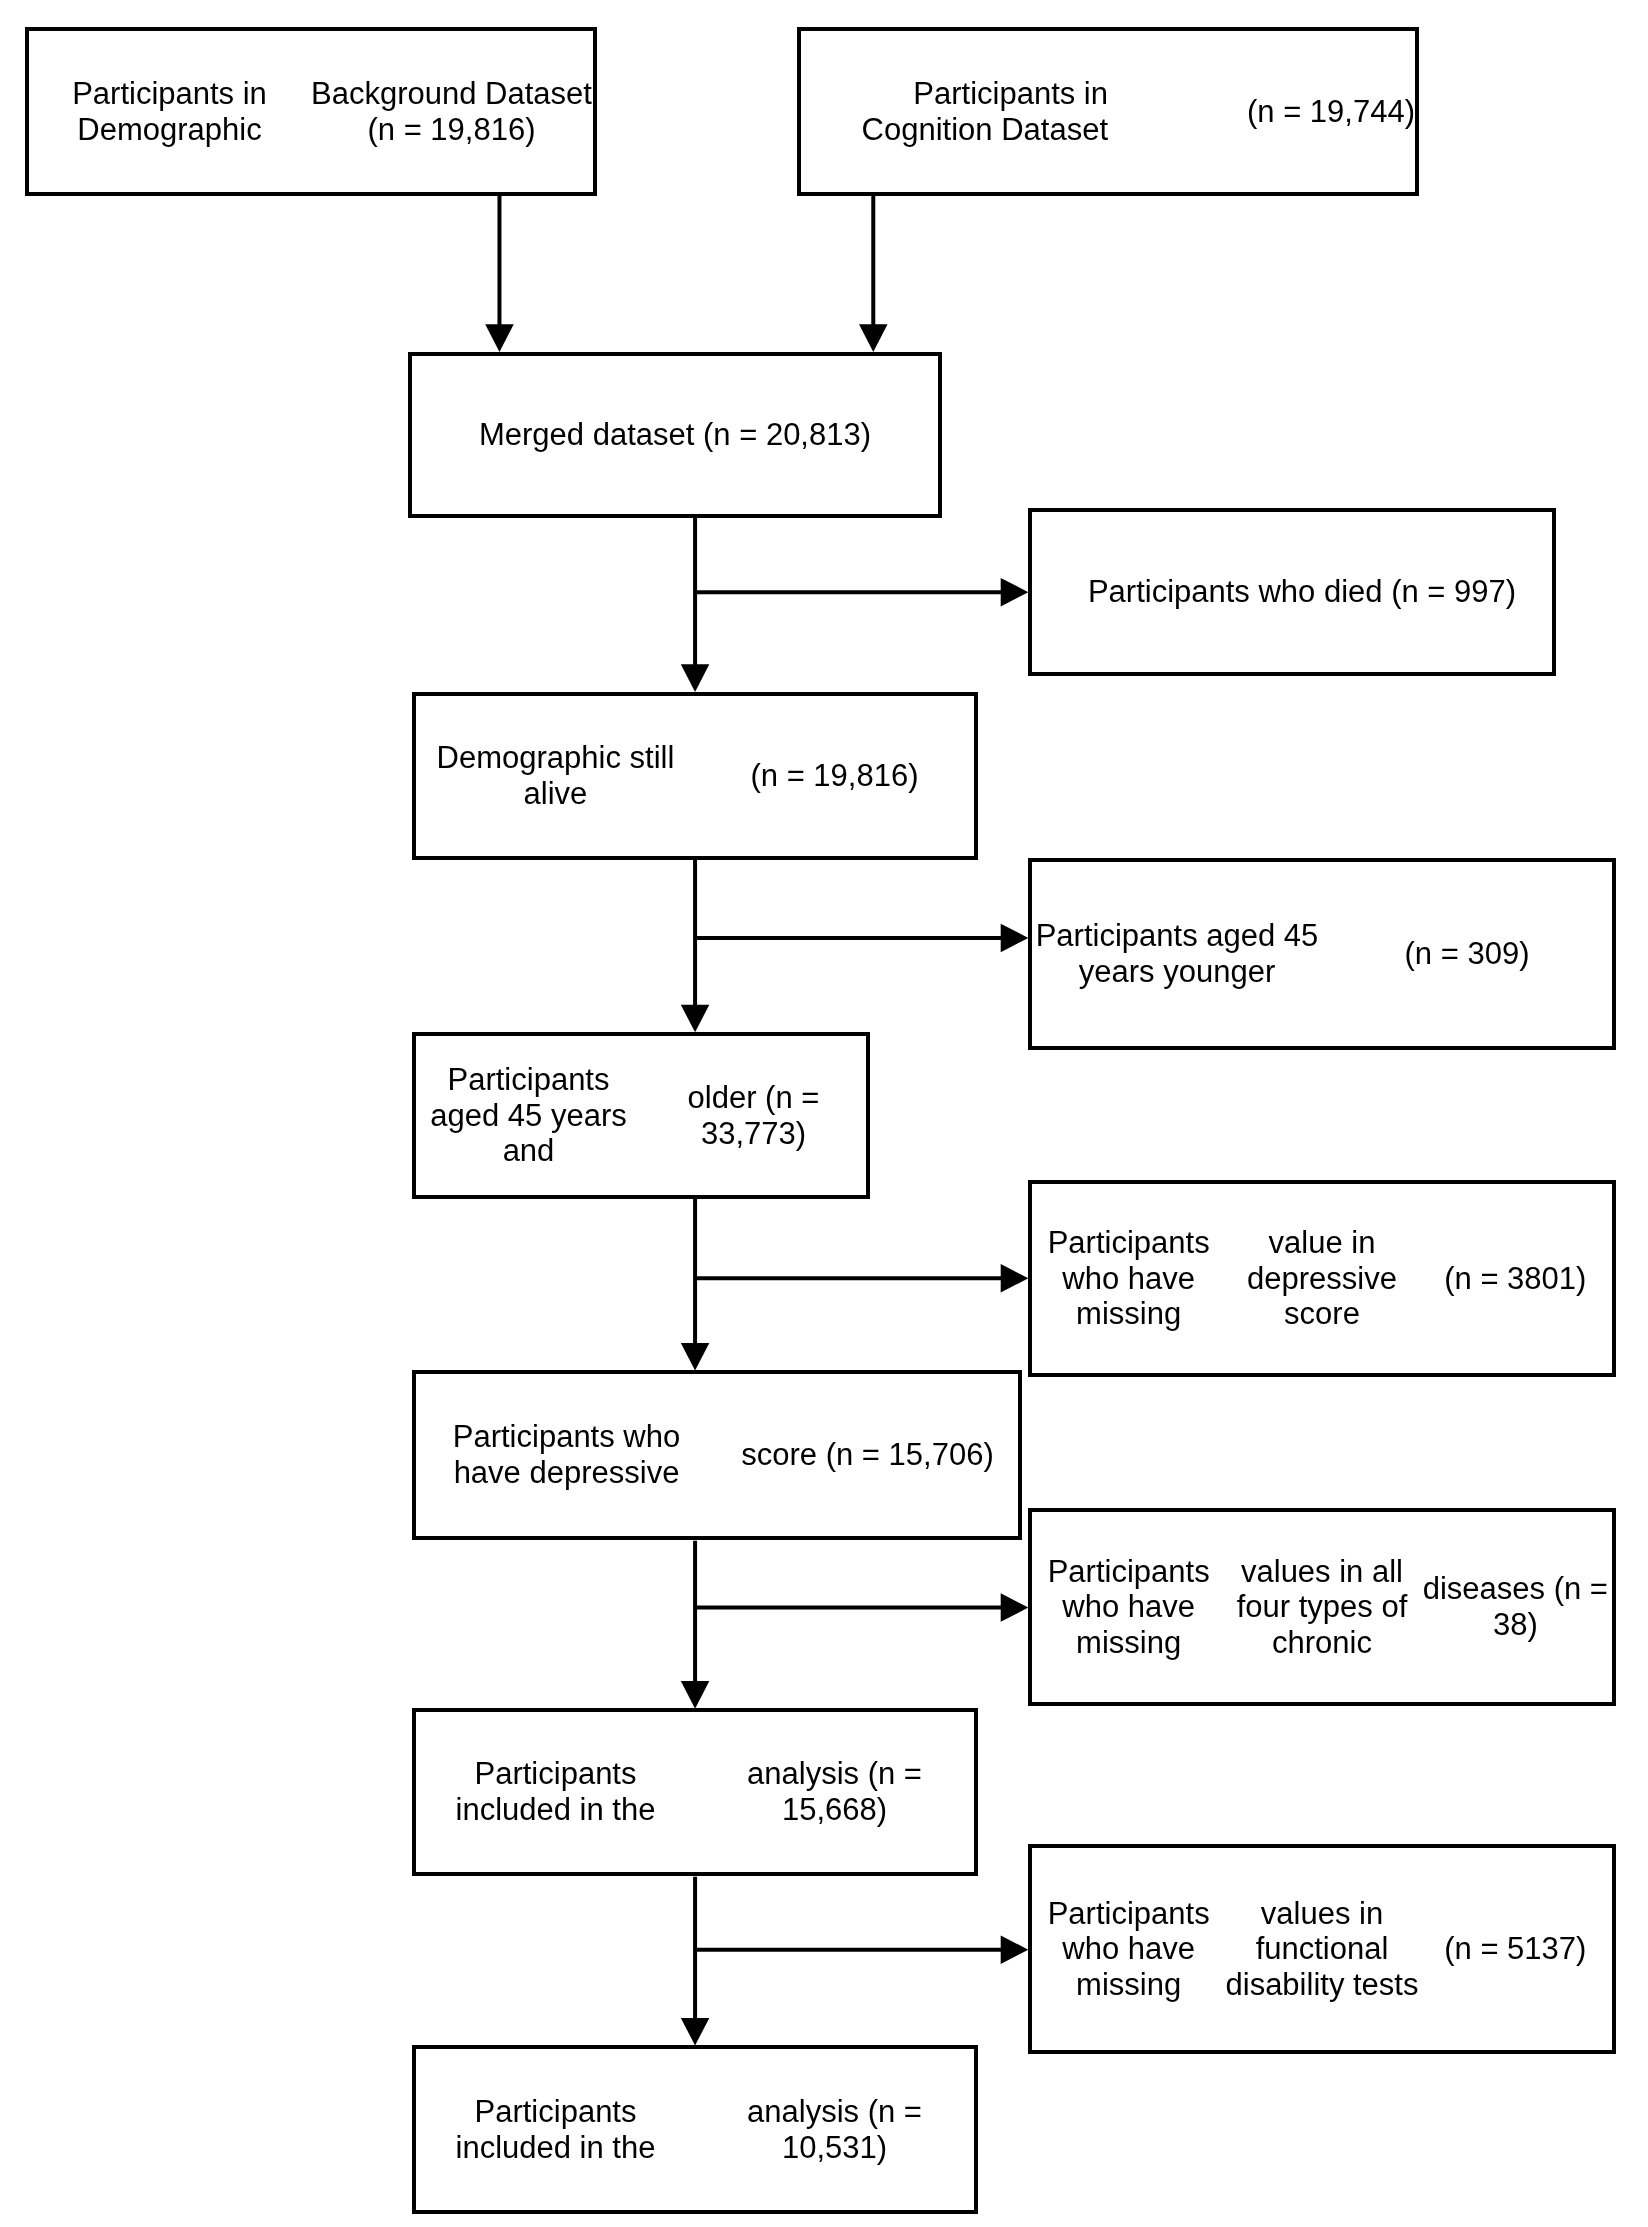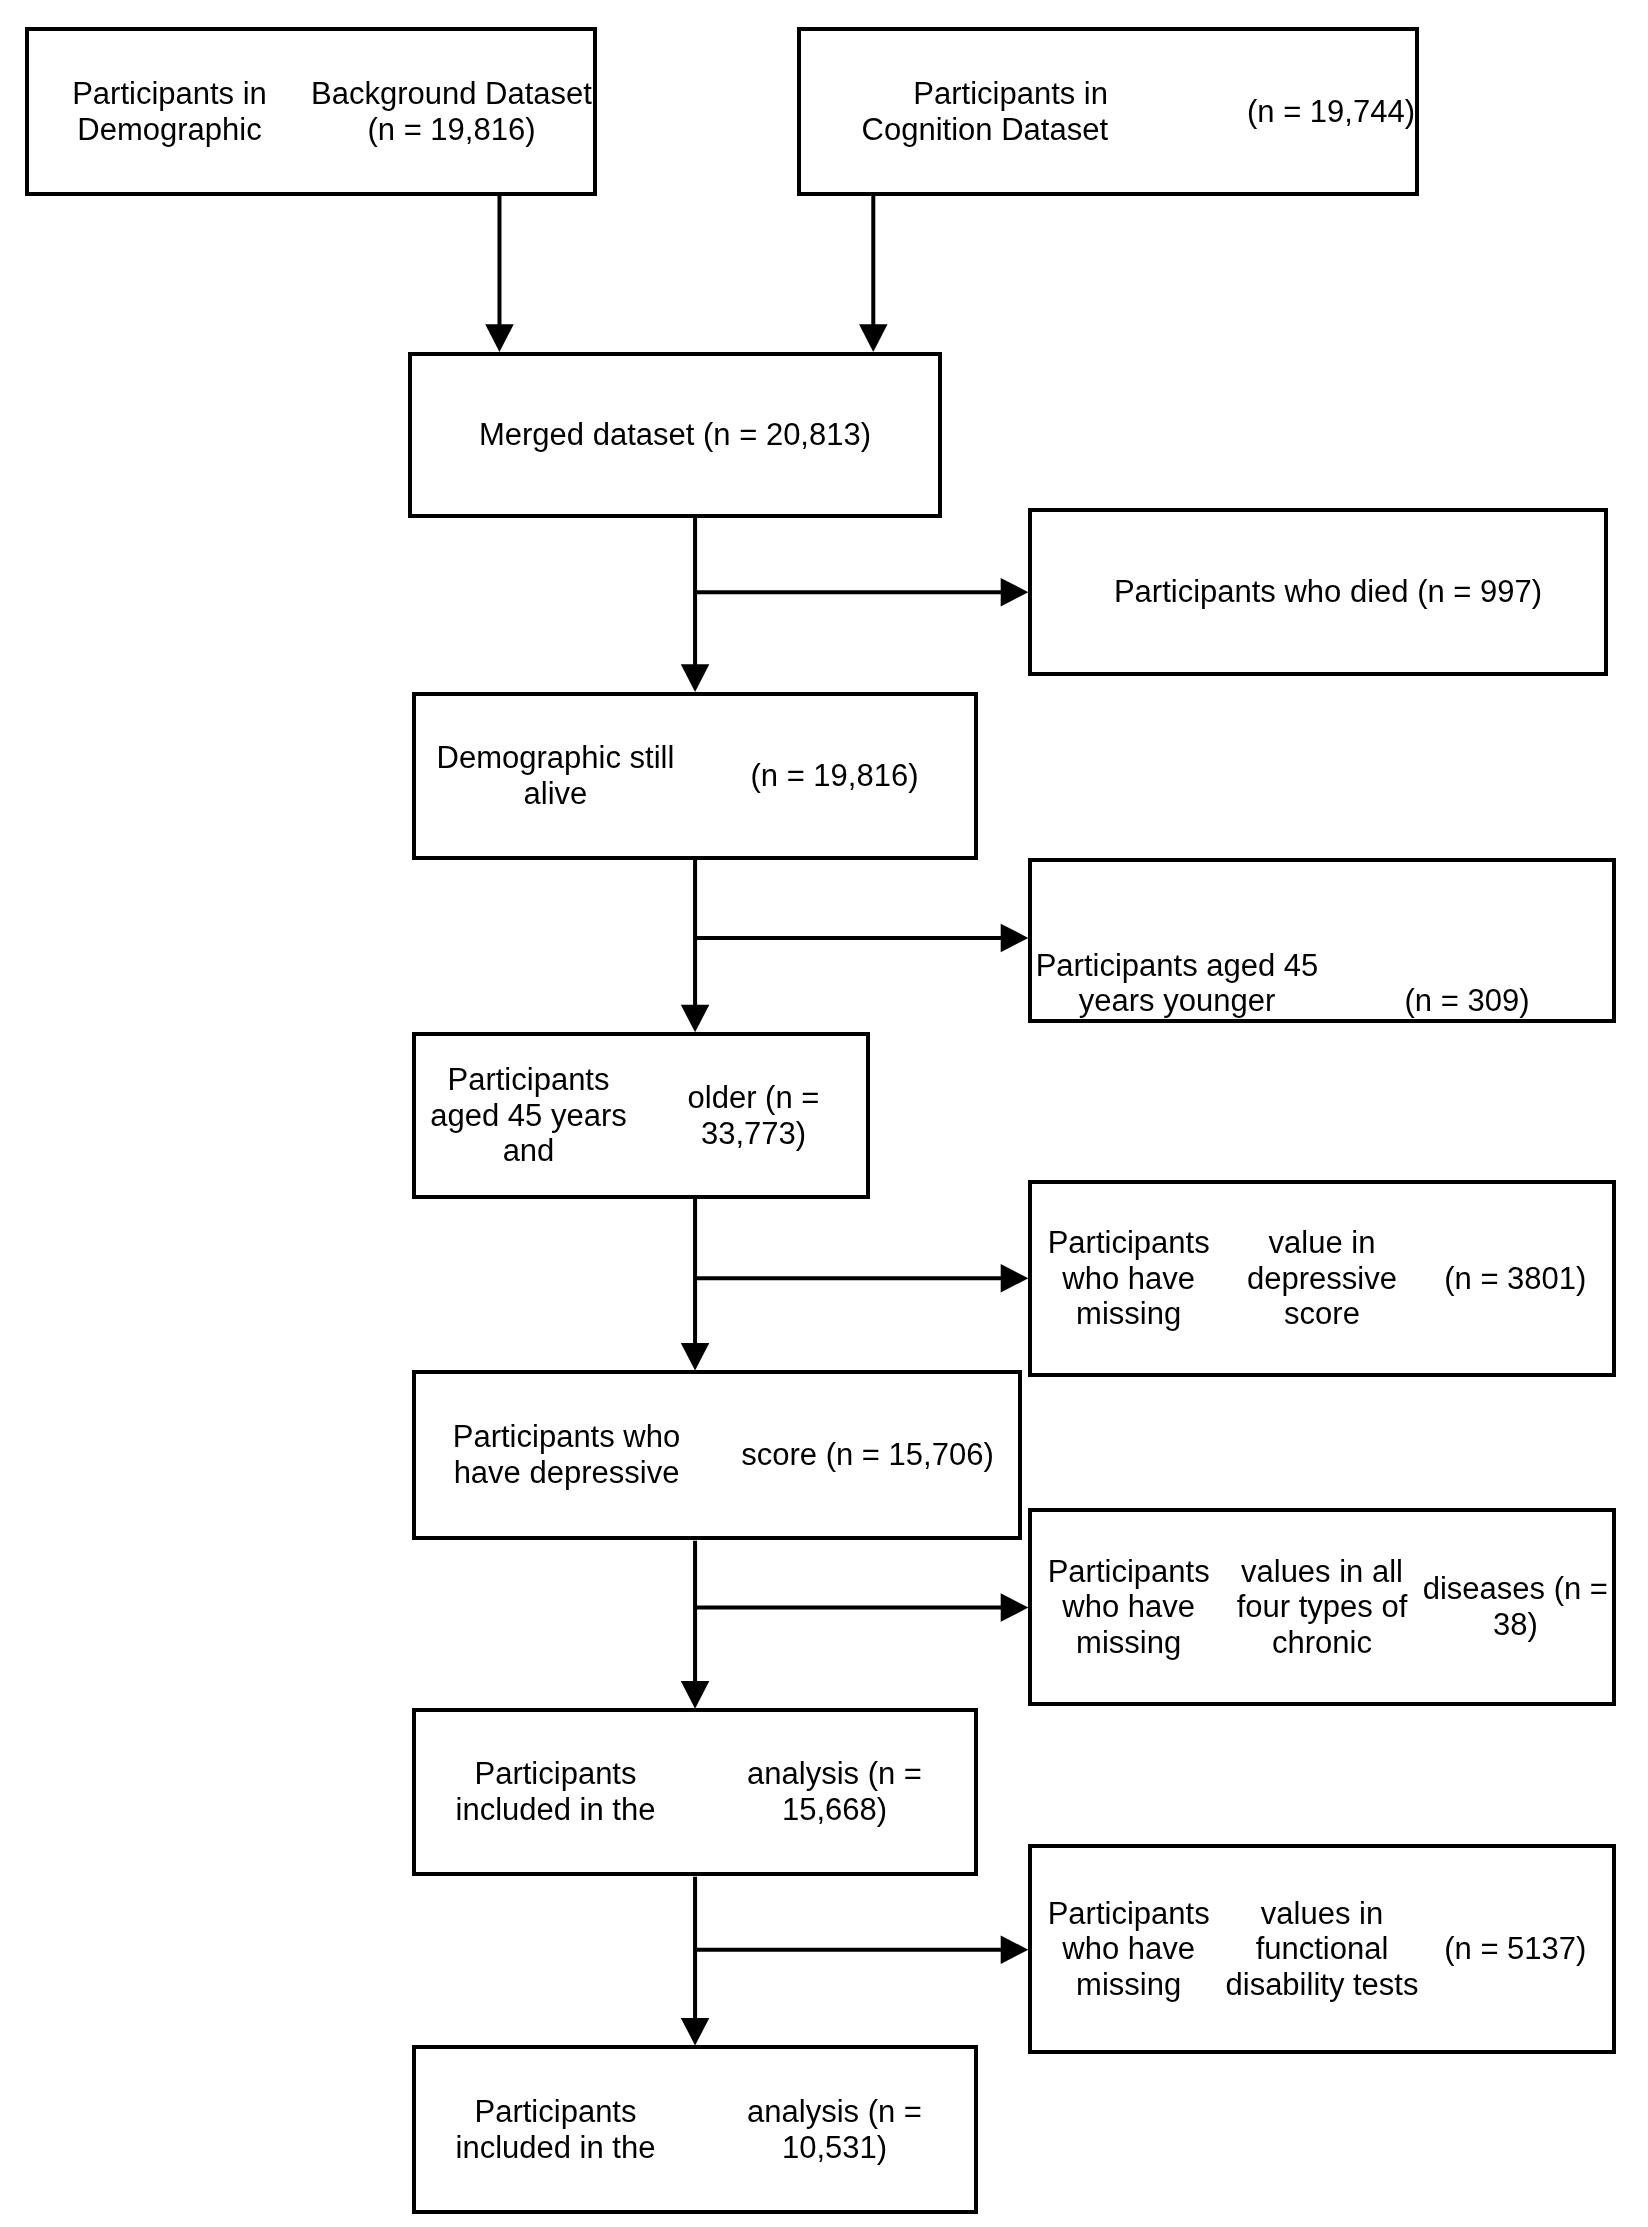--- a/index.html
+++ b/index.html
@@ -43,23 +43,23 @@
     align-items: center;
     text-align: center;
     font-size: 31px;
     line-height: 1.15;
     color: #000000;
     overflow: hidden;
   }
   .box-demographic        { left:   24.5px; top:   27px; width: 572px; height: 169px; }
   .box-cognition          { left: 797px; top:   27px; width: 622px; height: 169px; text-align: right; }
   .box-merged             { left:  408px; top:  352px; width: 534px; height: 166px; }
-  .box-died               { left: 1028px; top: 508px; width: 580px; height: 168px; padding-left: 20px; }
+  .box-died               { left: 1028px; top: 508px; width: 528px; height: 168px; padding-left: 20px; }
   .box-alive              { left:  412px; top: 692px; width: 566px; height: 168px; }
-  .box-younger            { left: 1028px; top: 858px; width: 588px; height: 165px; align-items: flex-end; }
+  .box-younger            { left: 1028px; top: 858px; width: 588px; height: 192px; }
   .box-older              { left:  412px; top: 1032px; width: 458px; height: 167px; }
   .box-missing-depressive { left: 1028px; top: 1180px; width: 588px; height: 197px; }
   .box-have-depressive    { left:  412px; top: 1370px; width: 610px; height: 170px; }
   .box-missing-chronic    { left: 1028px; top: 1508px; width: 588px; height: 198px; }
   .box-analysis-15668     { left:  412px; top: 1708px; width: 566px; height: 168px; }
   .box-missing-functional { left: 1028px; top: 1844px; width: 588px; height: 210px; }
   .box-analysis-10531     { left:  412px; top: 2045px; width: 566px; height: 169px; }
   .line { width: 100%; }
 </style>
 </head>

